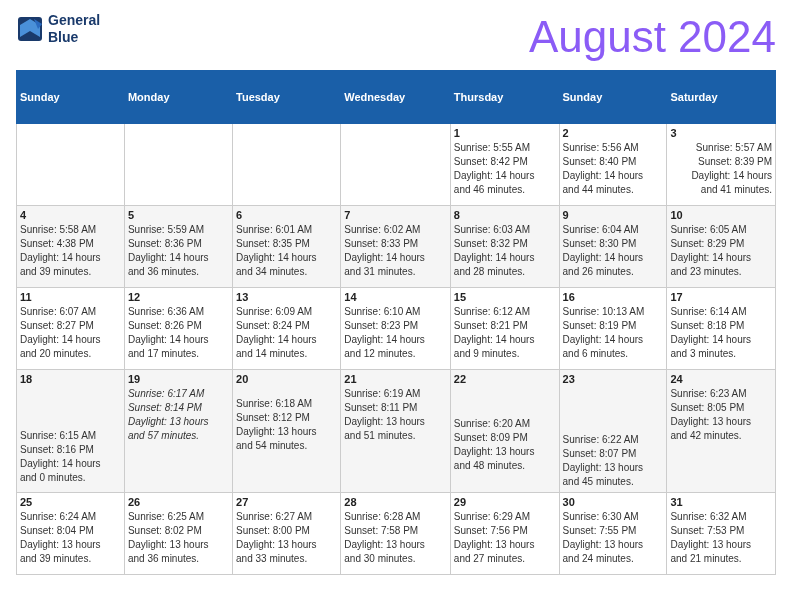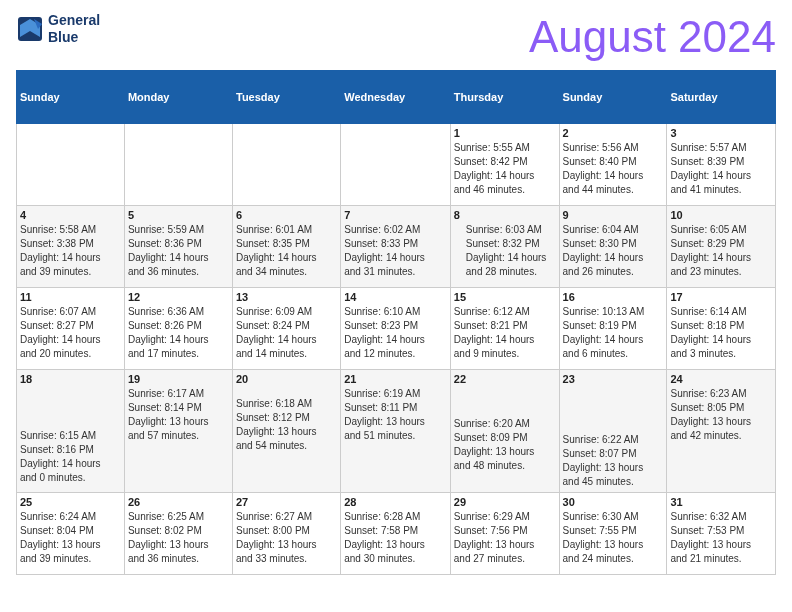--- a/index.html
+++ b/index.html
@@ -136,31 +136,31 @@
           </td>
           <td>
             <div class="day-number">2</div>
             <div class="day-info" style="white-space: pre-line;">Sunrise: 5:56 AM
 Sunset: 8:40 PM
 Daylight: 14 hours
 and 44 minutes.</div>
           </td>
           <td>
             <div class="day-number">3</div>
-            <div class="day-info" style="white-space: pre-line;">Sunrise: 5:57 AM
+            <div class="day-info" style="white-space: pre-line; text-align: right;">Sunrise: 5:57 AM
 Sunset: 8:39 PM
 Daylight: 14 hours
 and 41 minutes.</div>
           </td>
         </tr>
         <tr>
           <td>
             <div class="day-number">4</div>
             <div class="day-info" style="white-space: pre-line;">Sunrise: 5:58 AM
-Sunset: 3:38 PM
+Sunset: 4:38 PM
 Daylight: 14 hours
 and 39 minutes.</div>
           </td>
           <td>
             <div class="day-number">5</div>
             <div class="day-info" style="white-space: pre-line;">Sunrise: 5:59 AM
 Sunset: 8:36 PM
 Daylight: 14 hours
 and 36 minutes.</div>
           </td>
@@ -173,21 +173,21 @@
           </td>
           <td>
             <div class="day-number">7</div>
             <div class="day-info" style="white-space: pre-line;">Sunrise: 6:02 AM
 Sunset: 8:33 PM
 Daylight: 14 hours
 and 31 minutes.</div>
           </td>
           <td>
             <div class="day-number">8</div>
-            <div class="day-info" style="white-space: pre-line; margin-left: 12px;">Sunrise: 6:03 AM
+            <div class="day-info" style="white-space: pre-line;">Sunrise: 6:03 AM
 Sunset: 8:32 PM
 Daylight: 14 hours
 and 28 minutes.</div>
           </td>
           <td>
             <div class="day-number">9</div>
             <div class="day-info" style="white-space: pre-line;">Sunrise: 6:04 AM
 Sunset: 8:30 PM
 Daylight: 14 hours
 and 26 minutes.</div>
@@ -254,21 +254,21 @@
         <tr>
           <td>
             <div class="day-number">18</div>
             <div class="day-info" style="white-space: pre-line; margin-top: 44px;">Sunrise: 6:15 AM
 Sunset: 8:16 PM
 Daylight: 14 hours
 and 0 minutes.</div>
           </td>
           <td>
             <div class="day-number">19</div>
-            <div class="day-info" style="white-space: pre-line;">Sunrise: 6:17 AM
+            <div class="day-info" style="white-space: pre-line; font-style: italic;">Sunrise: 6:17 AM
 Sunset: 8:14 PM
 Daylight: 13 hours
 and 57 minutes.</div>
           </td>
           <td>
             <div class="day-number">20</div>
             <div class="day-info" style="white-space: pre-line; margin-top: 12px;">Sunrise: 6:18 AM
 Sunset: 8:12 PM
 Daylight: 13 hours
 and 54 minutes.</div>

